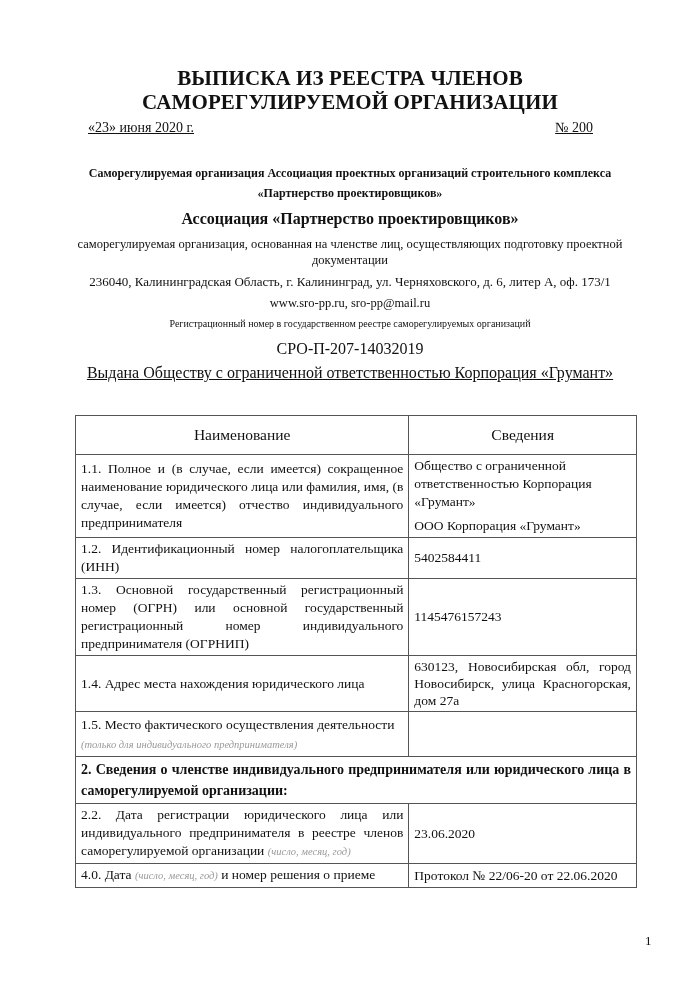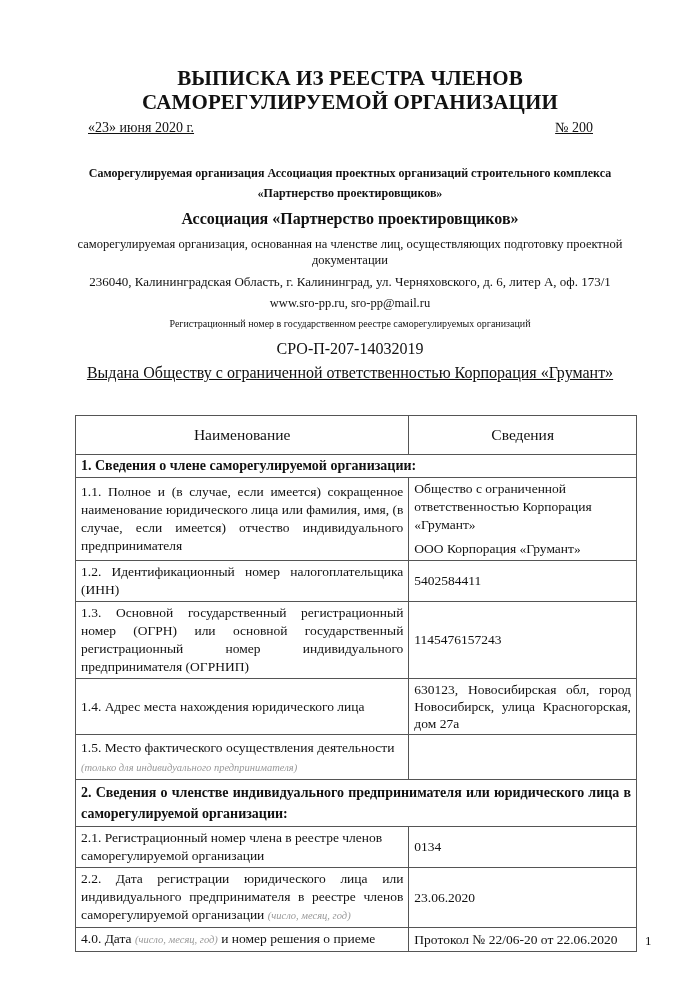--- a/index.html
+++ b/index.html
@@ -94,23 +94,20 @@
 <table class="reg">
   <colgroup>
       <col class="c1">
       <col class="c2">
     </colgroup>
   <tbody>
       <tr>
     <th>Наименование</th>
     <th>Сведения</th>
   </tr>
-  <tr class="section">
-    <td colspan="2">1. Сведения о члене саморегулируемой организации:</td>
-  </tr>
   <tr>
     <td class="just">1.1. Полное и (в случае, если имеется) сокращенное наименование юридического лица или фамилия, имя, (в случае, если имеется) отчество индивидуального предпринимателя</td>
     <td>
       <span class="cell-para">Общество с ограниченной ответственностью Корпорация «Грумант»</span>
       <span class="cell-para gap">ООО Корпорация «Грумант»</span>
     </td>
   </tr>
   <tr>
     <td class="just">1.2. Идентификационный номер налогоплательщика (ИНН)</td>
     <td>5402584411</td>
@@ -127,24 +124,20 @@
     <td class="just">
       <span class="cell-para" style="line-height:22px">1.5. Место фактического осуществления деятельности</span>
       <span class="cell-para hint">(только для индивидуального предпринимателя)</span>
     </td>
     <td></td>
   </tr>
   <tr class="section section-2">
     <td colspan="2" style="line-height:21px">2. Сведения о членстве индивидуального предпринимателя или юридического лица в саморегулируемой организации:</td>
   </tr>
   <tr>
-    <td>2.1. Регистрационный номер члена в реестре членов саморегулируемой организации</td>
-    <td>0134</td>
-  </tr>
-  <tr>
     <td class="just"><span>2.2. Дата регистрации юридического лица или индивидуального предпринимателя в реестре членов саморегулируемой организации</span> <span class="hint">(число, месяц, год)</span></td>
     <td>23.06.2020</td>
   </tr>
   <tr>
     <td><span>4.0. Дата</span> <span class="hint">(число, месяц, год)</span> <span>и номер решения о приеме</span></td>
     <td>Протокол № 22/06-20 от 22.06.2020</td>
   </tr>
 </tbody>
   </table>
 

